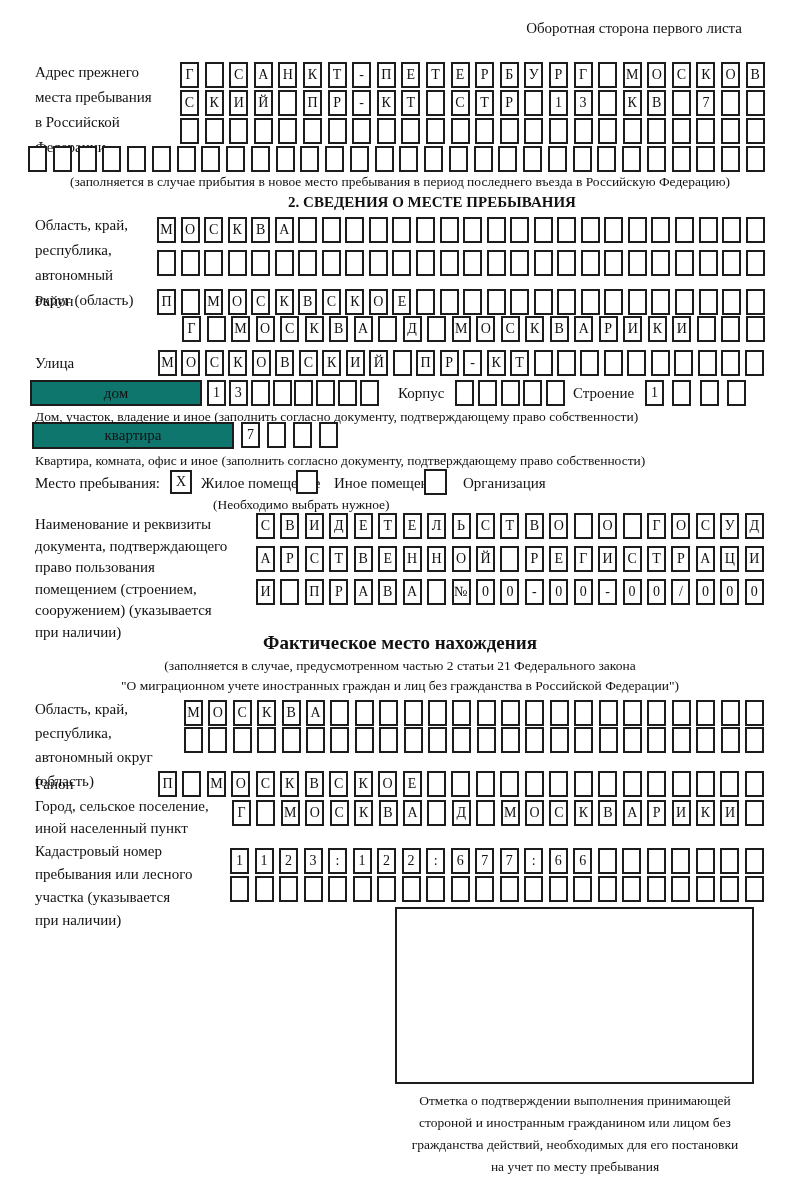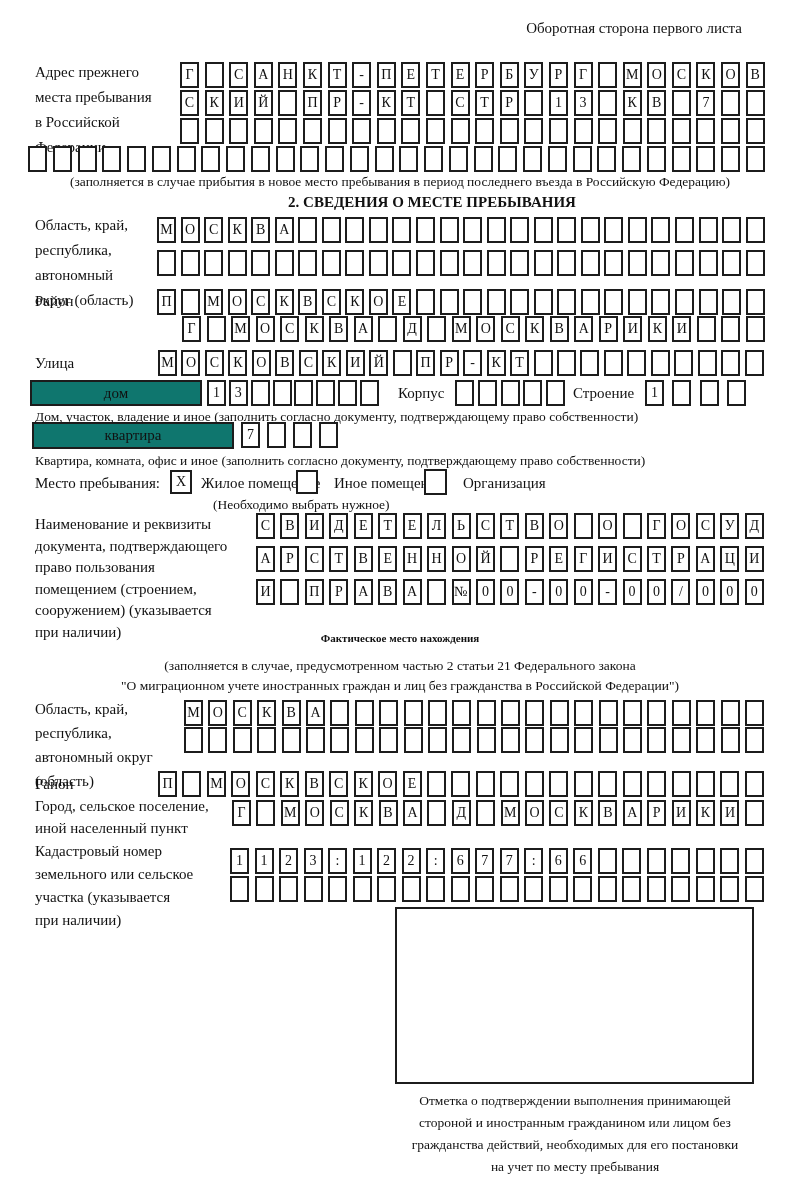--- a/index.html
+++ b/index.html
@@ -407,21 +407,21 @@
       <span class="cell">0</span>
       <span class="cell">-</span>
       <span class="cell">0</span>
       <span class="cell">0</span>
       <span class="cell">/</span>
       <span class="cell">0</span>
       <span class="cell">0</span>
       <span class="cell">0</span>
     </div>
 
-  <div class="abs bold center" style="top:632px;font-size:11px;">Фактическое место нахождения</div>
+  <div class="abs bold center" style="top:632px;font-size:19px;">Фактическое место нахождения</div>
   <div class="abs sm center" style="top:658px;">(заполняется в случае, предусмотренном частью 2 статьи 21 Федерального закона</div>
   <div class="abs sm center" style="top:678px;">"О миграционном учете иностранных граждан и лиц без гражданства в Российской Федерации")</div>
 
   <div class="abs lbl" style="left:35px;top:697px;line-height:24px;width:175px;">Область, край,
 республика,
 автономный округ
 (область)</div>
   <div class="abs cells" style="left:184px;top:700px;width:580px;">
       <span class="cell">М</span>
       <span class="cell">О</span>
@@ -525,21 +525,21 @@
       <span class="cell">В</span>
       <span class="cell">А</span>
       <span class="cell">Р</span>
       <span class="cell">И</span>
       <span class="cell">К</span>
       <span class="cell">И</span>
       <span class="cell"></span>
     </div>
 
   <div class="abs lbl" style="left:35px;top:840px;line-height:23px;width:200px;">Кадастровый номер
-земельного или сельское
+пребывания или лесного
 участка (указывается
 при наличии)</div>
   <div class="abs cells" style="left:230px;top:848px;width:534px;">
       <span class="cell">1</span>
       <span class="cell">1</span>
       <span class="cell">2</span>
       <span class="cell">3</span>
       <span class="cell">:</span>
       <span class="cell">1</span>
       <span class="cell">2</span>

